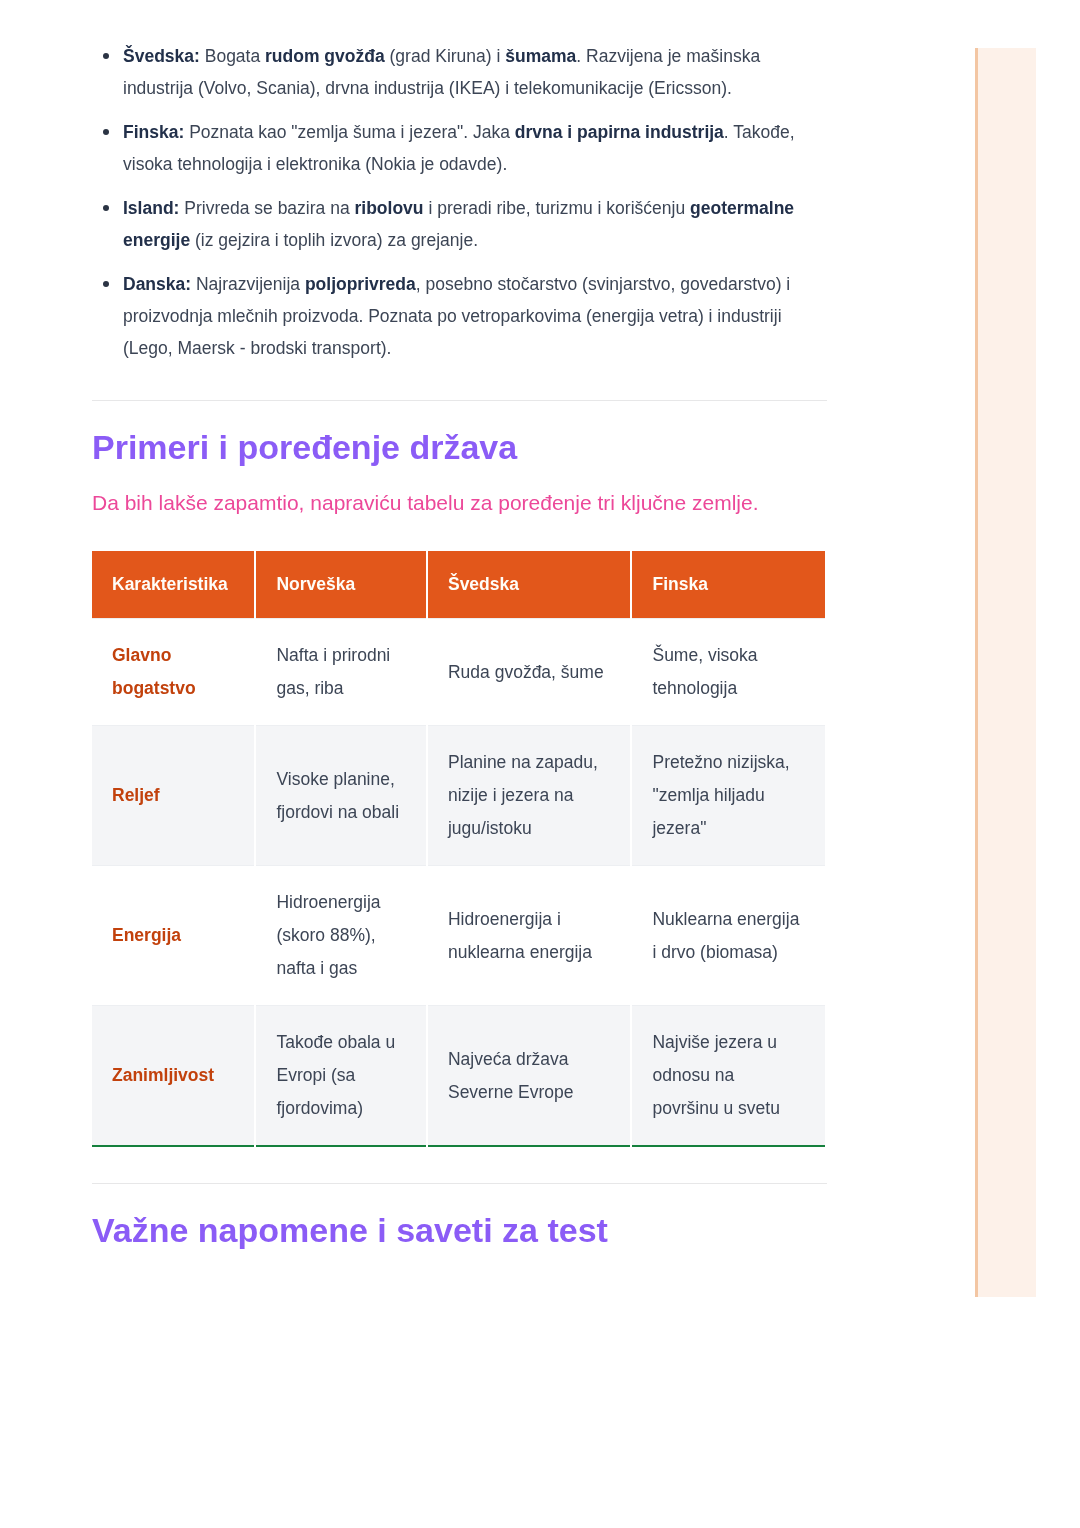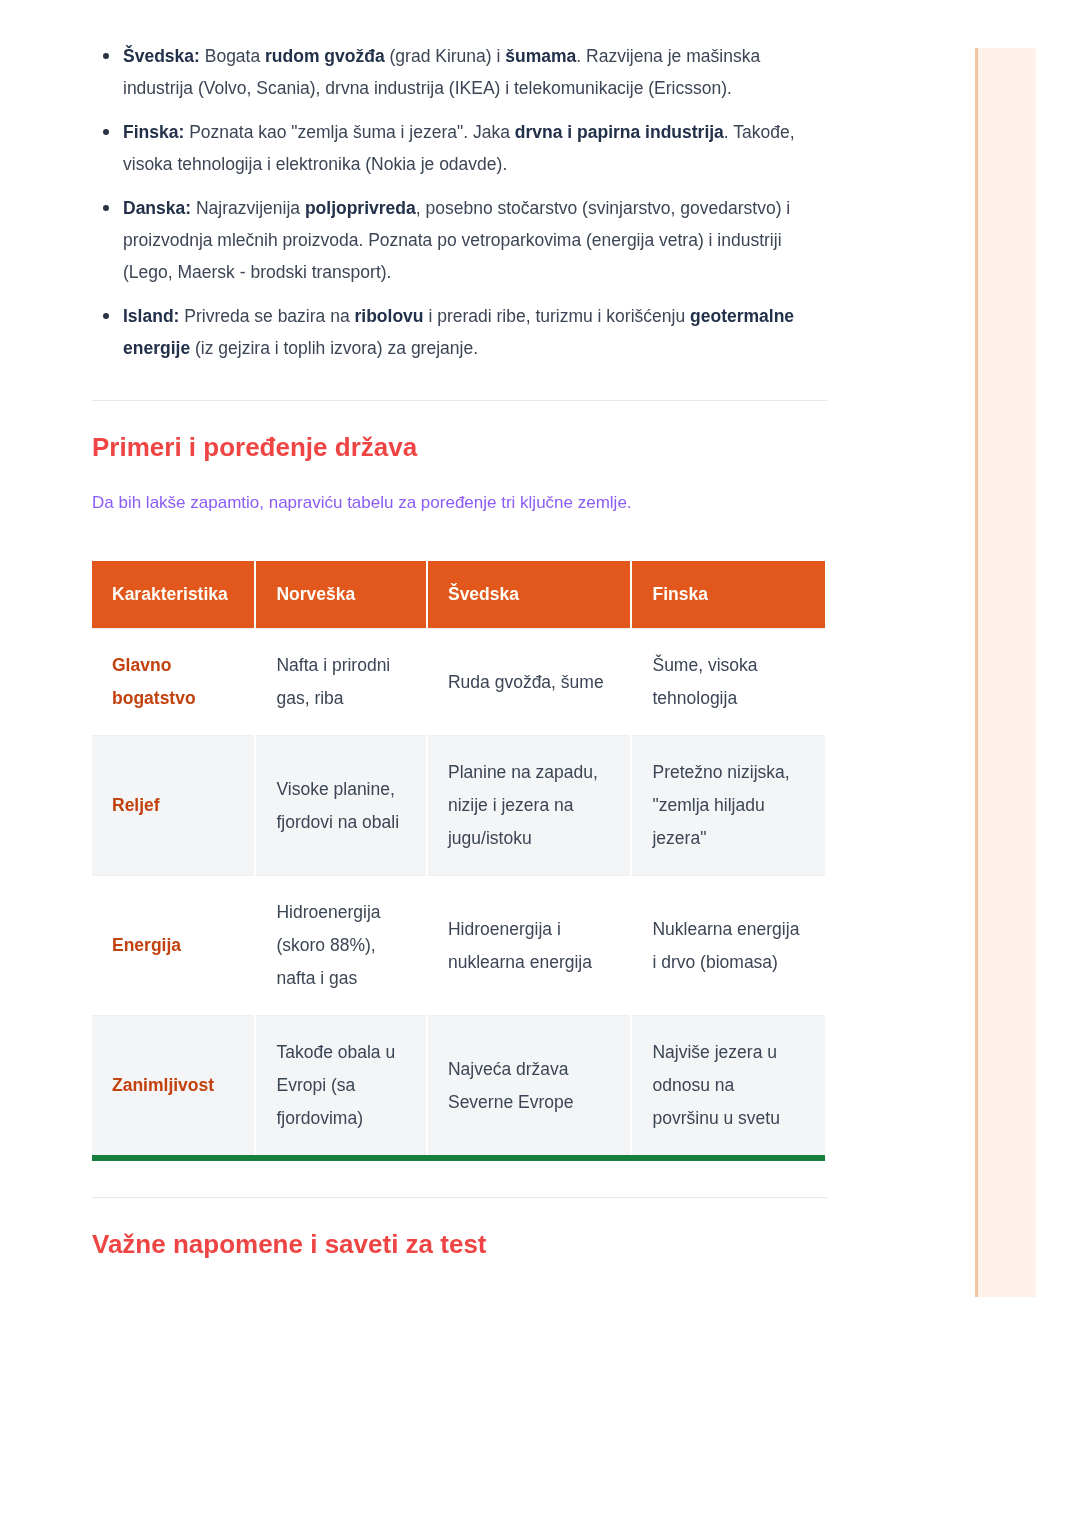--- a/index.html
+++ b/index.html
@@ -61,38 +61,38 @@
     color: #22304A;
     font-weight: 700;
   }
   .divider {
     border: none;
     border-top: 1px solid #E7E7E8;
     margin: 36px 0 0 0;
     width: 100%;
   }
   h2.section-heading {
-    font-size: 26px;
-    font-weight: 700;
-    color: #ef4444;
+    font-size: 34px;
+    font-weight: 700;
+    color: #8b5cf6;
     margin: 30px 0 0 0;
     line-height: 32px;
   }
   p.intro {
-    font-size: 17px;
+    font-size: 21px;
     line-height: 28px;
-    color: #8b5cf6;
+    color: #ec4899;
     margin: 26px 0 0 0;
   }
   
   table.compare-table {
-    margin-top: 44px;
+    margin-top: 34px;
     width: 733px;
     border-collapse: collapse;
-    border-bottom: 6px solid #15803d;
+    border-bottom: 2px solid #15803d;
   }
   table.compare-table col.c1 { width: 22.3%; }
   table.compare-table col.c2 { width: 23.4%; }
   table.compare-table col.c3 { width: 27.9%; }
   table.compare-table col.c4 { width: 26.4%; }
   table.compare-table thead th {
     background: #E2571B;
     color: #FFFDF8;
     font-size: 17.5px;
     font-weight: 700;
@@ -131,22 +131,22 @@
 
 <div class="page">
 
   <div class="accent-band"></div>
 
   <main class="content">
 
     <ul class="bullet-list" id="bullets">
         <li><strong>Švedska:</strong><span> Bogata </span><strong>rudom gvožđa</strong><span> (grad Kiruna) i </span><strong>šumama</strong><span>. Razvijena je mašinska industrija (Volvo, Scania), drvna industrija (IKEA) i telekomunikacije (Ericsson).</span></li>
         <li><strong>Finska:</strong><span> Poznata kao "zemlja šuma i jezera". Jaka </span><strong>drvna i papirna industrija</strong><span>. Takođe, visoka tehnologija i elektronika (Nokia je odavde).</span></li>
+        <li><strong>Island:</strong><span> Privreda se bazira na </span><strong>ribolovu</strong><span> i preradi ribe, turizmu i korišćenju </span><strong>geotermalne energije</strong><span> (iz gejzira i toplih izvora) za grejanje.</span></li>
         <li><strong>Danska:</strong><span> Najrazvijenija </span><strong>poljoprivreda</strong><span>, posebno stočarstvo (svinjarstvo, govedarstvo) i proizvodnja mlečnih proizvoda. Poznata po vetroparkovima (energija vetra) i industriji (Lego, Maersk - brodski transport).</span></li>
-        <li><strong>Island:</strong><span> Privreda se bazira na </span><strong>ribolovu</strong><span> i preradi ribe, turizmu i korišćenju </span><strong>geotermalne energije</strong><span> (iz gejzira i toplih izvora) za grejanje.</span></li>
       </ul>
 
     <hr class="divider">
 
     <h2 class="section-heading">Primeri i poređenje država</h2>
 
     <p class="intro">Da bih lakše zapamtio, napraviću tabelu za poređenje tri ključne zemlje.</p>
 
     <table class="compare-table">
       <colgroup>

